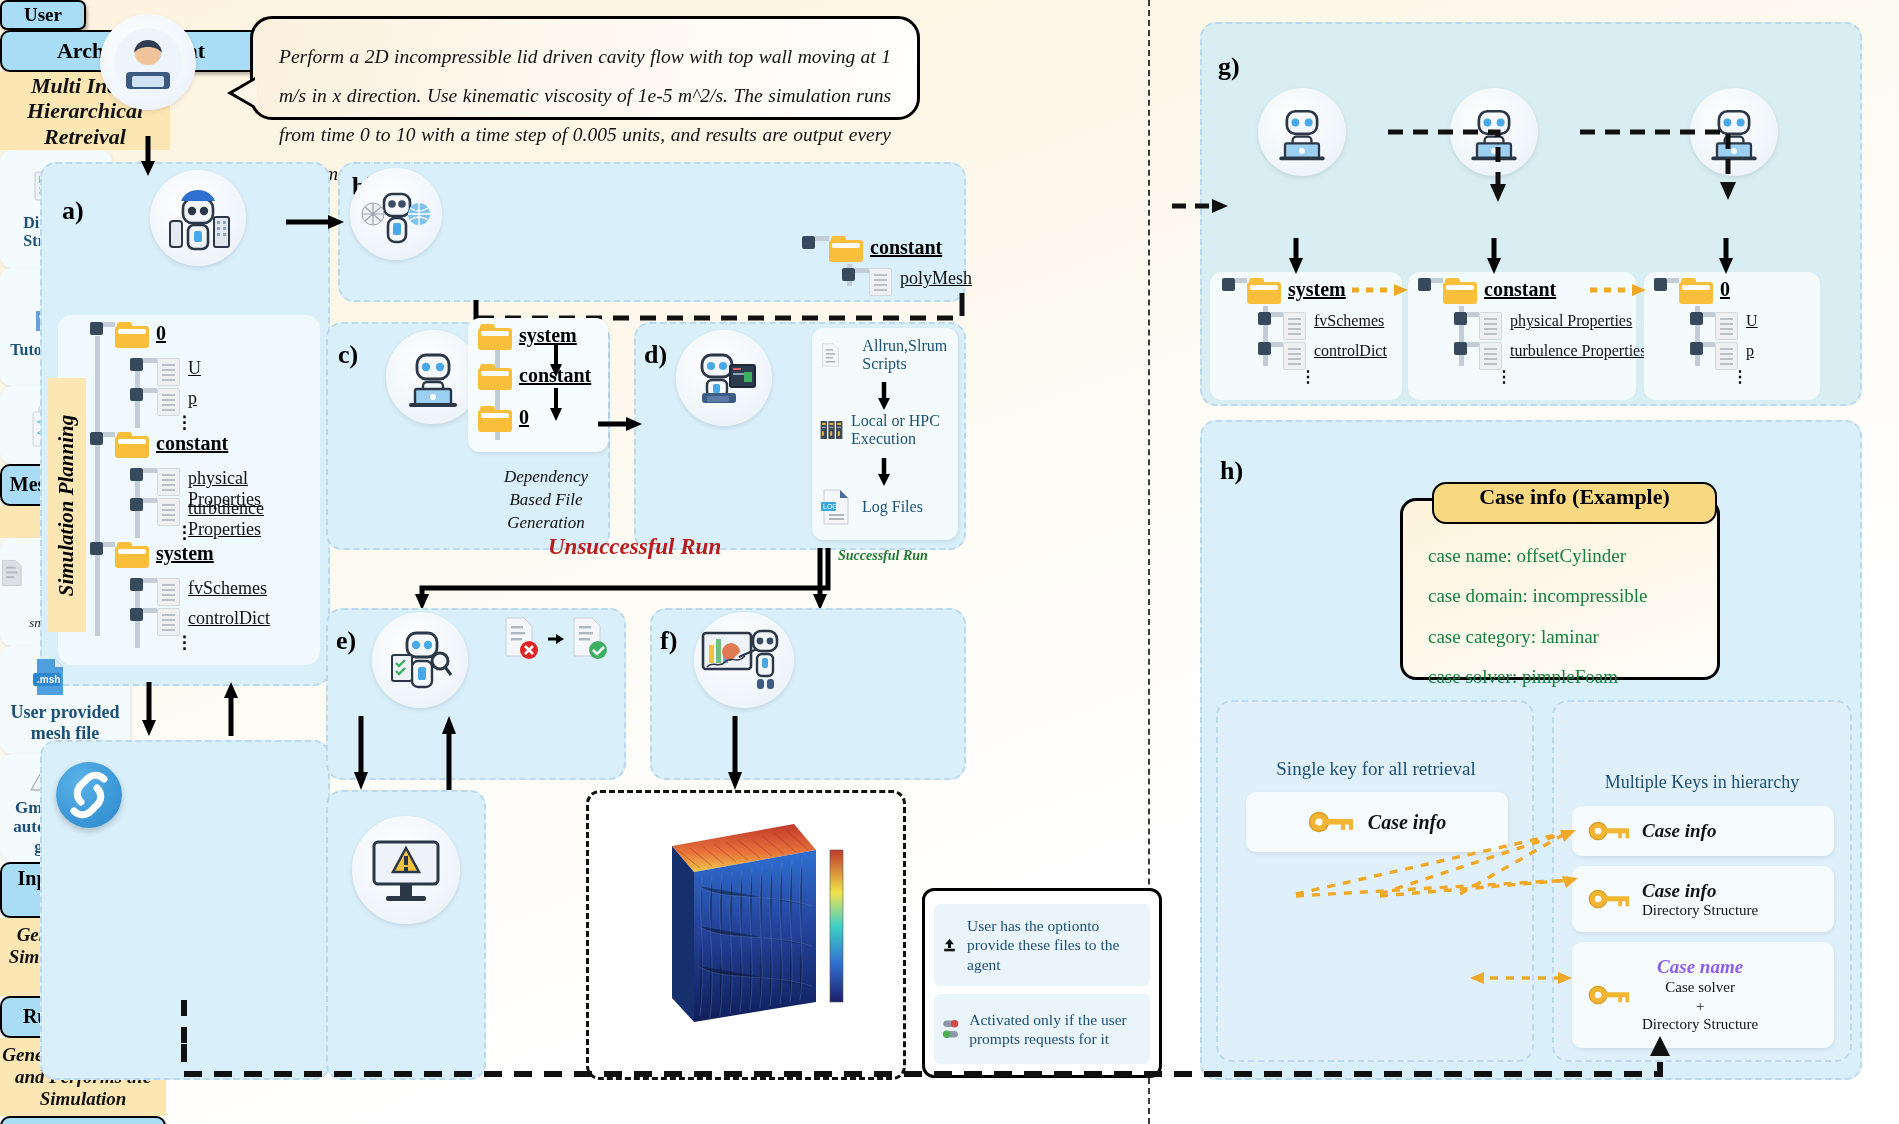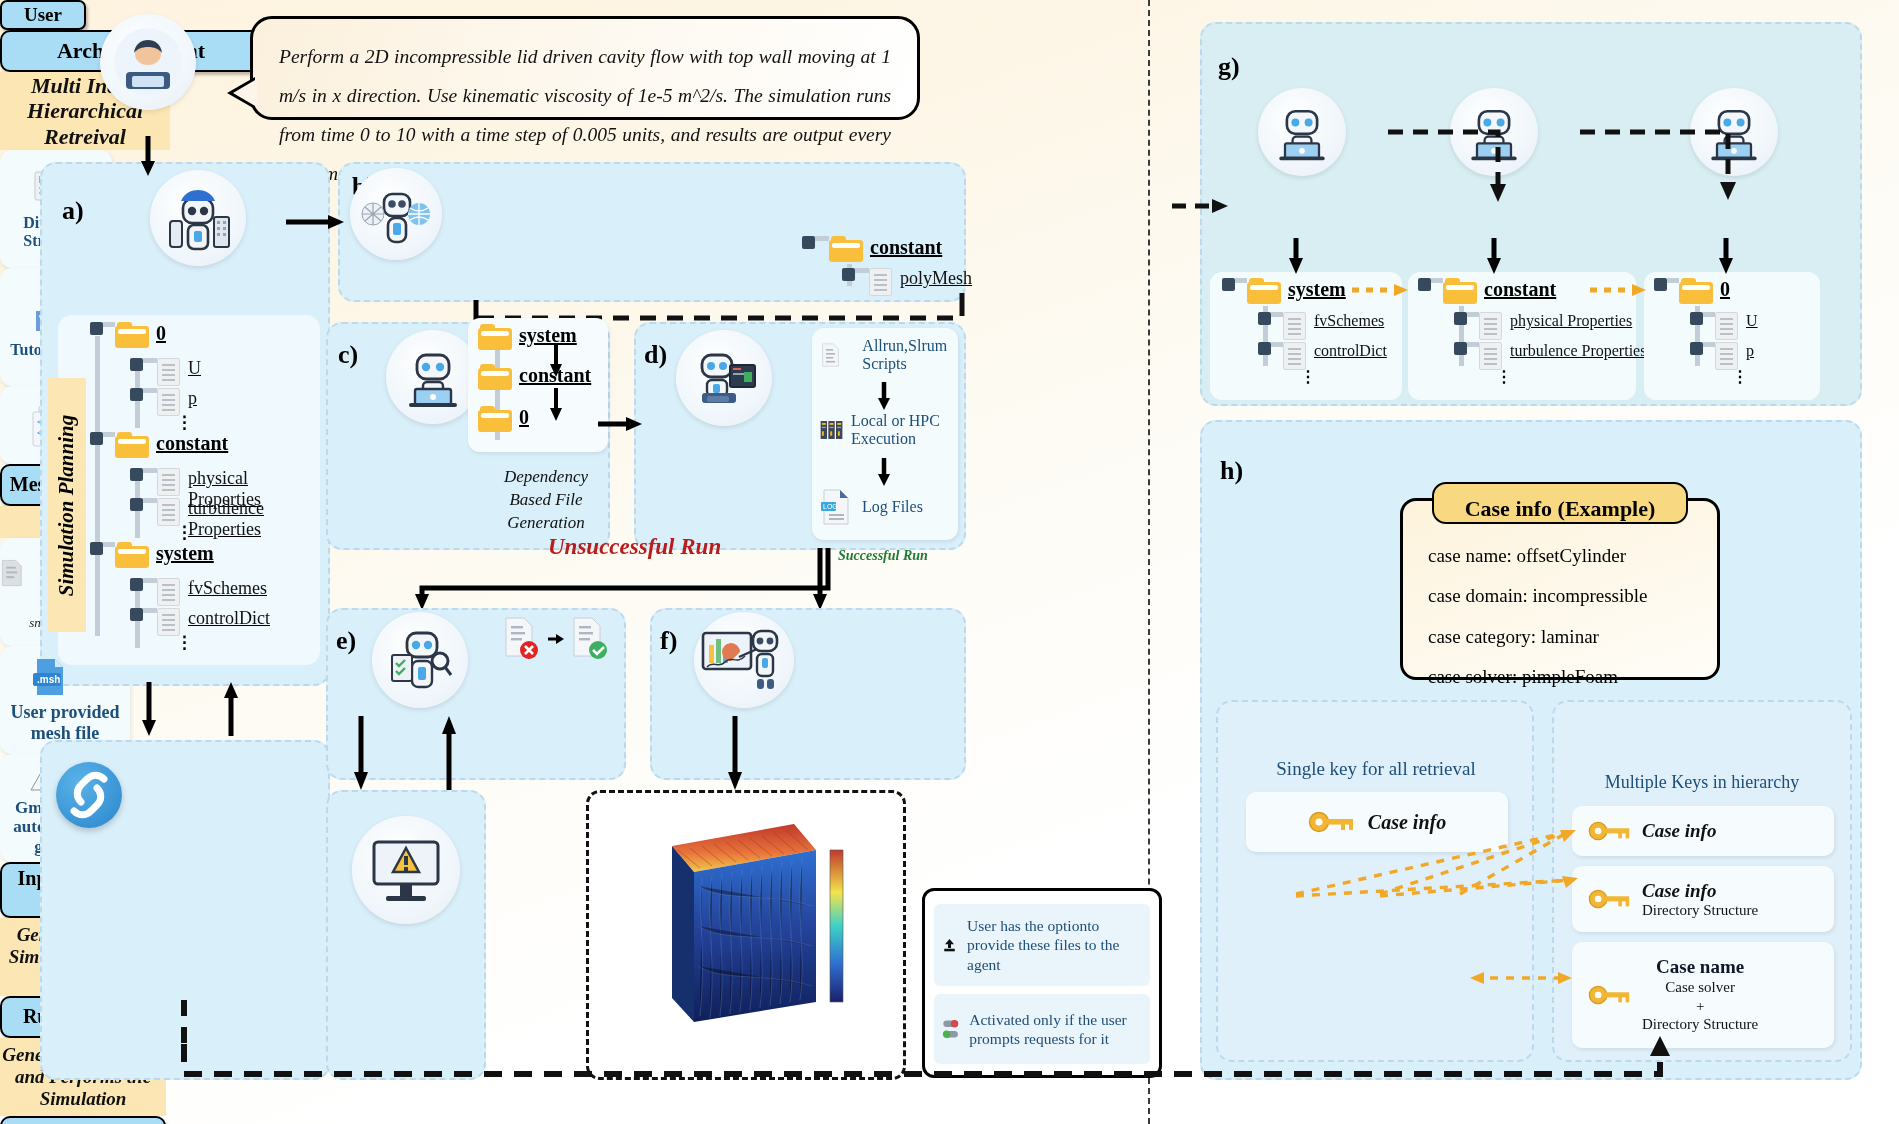--- a/index.html
+++ b/index.html
@@ -896,24 +896,24 @@
   </svg>
   <svg class="arrow-svg" style="left:1172px;top:196px;width:62px;height:24px;">
     <line x1="0" y1="10" x2="40" y2="10" stroke="#111" stroke-width="5" stroke-dasharray="14 9"></line>
     <polygon points="56,10 40,3 40,17" fill="#111"></polygon>
   </svg>
 
   <div class="panel" style="left:1200px;top:420px;width:662px;height:660px;"></div>
   <div class="tag abs" style="left:1220px;top:456px;">h)</div>
 
   <div class="abs" style="left:1400px;top:498px;width:320px;height:182px;background:linear-gradient(160deg,#fdf3dc,#fffdf8);border:3px solid #000;border-radius:16px;"></div>
-  <div class="abs" style="left:1432px;top:482px;width:256px;height:42px;background:#f9d882;border:2.5px solid #000;border-radius:14px;display:flex;align-items:flex-end;justify-content:center;font-weight:bold;font-size:22px;">
+  <div class="abs" style="left:1432px;top:482px;width:285px;height:42px;background:#f9d882;border:2.5px solid #000;border-radius:14px;display:flex;align-items:flex-start;justify-content:center;font-weight:bold;font-size:22px;">
     <span>Case info (Example)</span>
   </div>
-  <div class="abs" style="left:1428px;top:536px;width:280px;font-size:19px;line-height:2.12;color:#000000;">
+  <div class="abs" style="left:1428px;top:536px;width:280px;font-size:19px;line-height:2.12;color:#15803d;">
     <div>case name: offsetCylinder</div>
     <div>case domain: incompressible</div>
     <div>case category: laminar</div>
     <div>case solver: pimpleFoam</div>
   </div>
 
   <div class="panel lighter" style="left:1216px;top:700px;width:318px;height:362px;"></div>
 
   <div class="abs navytext" style="left:1246px;top:758px;width:260px;text-align:center;font-size:19px;">Single key for all retrieval</div>
   <div class="abs" style="left:1246px;top:792px;width:262px;height:60px;background:#f6fcfe;border-radius:10px;display:flex;align-items:center;justify-content:center;gap:12px;box-shadow:1px 2px 4px rgba(0,0,0,.08);">
@@ -956,21 +956,21 @@
   </div>
   <div class="abs" style="left:1572px;top:942px;width:262px;height:106px;background:#f6fcfe;border-radius:10px;display:flex;align-items:center;gap:10px;padding-left:16px;box-shadow:1px 2px 4px rgba(0,0,0,.08);">
     <svg width="44" height="24" viewBox="0 0 48 26">
       <circle cx="11" cy="13" r="9.5" fill="#f2b634" stroke="#d49a1e" stroke-width="1.4"></circle>
         <circle cx="11" cy="13" r="3.6" fill="#fff"></circle>
       <rect x="19" y="10" width="26" height="5.6" fill="#f2b634"></rect>
         <rect x="33" y="15" width="4" height="6" fill="#f2b634"></rect>
         <rect x="41" y="15" width="4" height="6" fill="#f2b634"></rect>
     </svg>
     <div style="display:flex;flex-direction:column;align-items:center;">
-      <span style="font-weight:bold;font-size:19px;color:#0f172a;">Case name</span>
+      <span style="font-style:italic;font-weight:bold;font-size:19px;color:#8b5cf6;">Case name</span>
       <span style="font-size:15px;color:#111;white-space:pre-line;text-align:center;line-height:1.25;">Case solver
 +
 Directory Structure</span>
     </div>
   </div>
 
   <svg class="arrow-svg" style="left:1280px;top:826px;width:300px;height:110px;">
     <g stroke="#f0a826" stroke-width="3.4" stroke-dasharray="8 8" fill="none">
       <path d="M16 68 L288 6"></path>
         <path d="M100 68 L288 6"></path>

